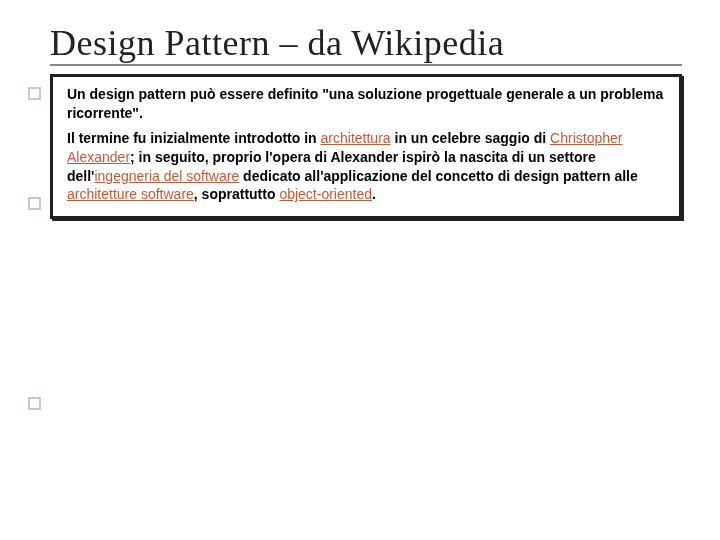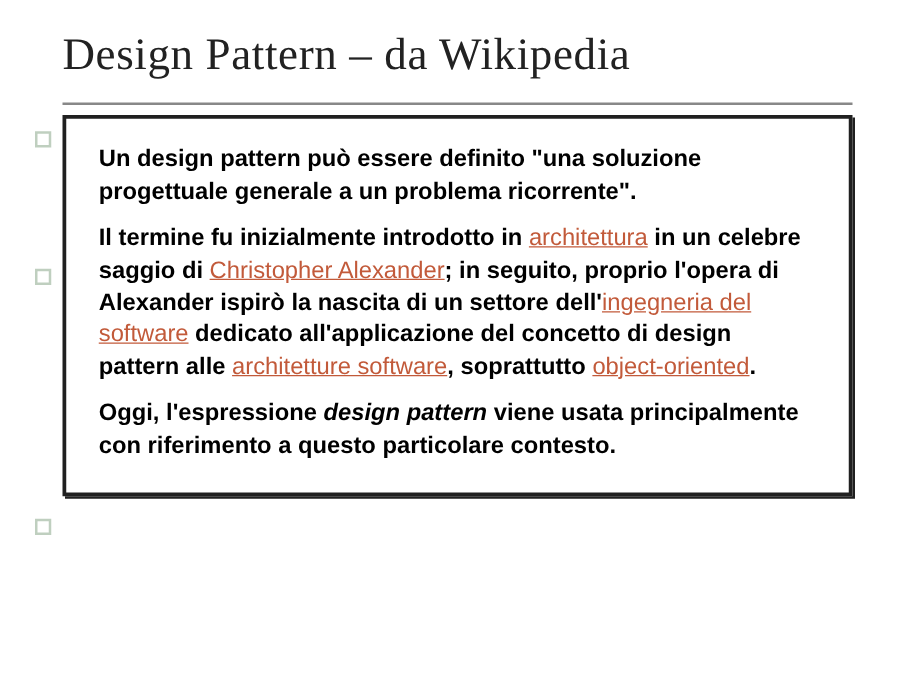--- a/index.html
+++ b/index.html
@@ -16,37 +16,37 @@
     width: 720px;
     height: 540px;
     box-sizing: border-box;
     padding: 22px 38px 0 50px;
   }
   .title {
     font-family: "Georgia", "Times New Roman", serif;
     font-size: 36px;
     color: #222;
     border-bottom: 2px solid #888;
-    padding-bottom: 18px;
+    padding-bottom: 0;
     margin-bottom: 8px;
     letter-spacing: 0.5px;
   }
   .body-box {
     border: 3px solid #202020;
     box-shadow: 2px 2px 0 #202020;
     padding: 8px 14px 12px 14px;
     background: #fff;
   }
   .para {
-    font-size: 19px;
+    font-size: 14px;
     line-height: 1.35;
     color: #000;
     font-family: "Tahoma", "Verdana", sans-serif;
     font-weight: bold;
-    margin: 12px;
+    margin: 0;
     text-align: left;
   }
   .para + .para {
     margin-top: 6px;
   }
   .normal { font-weight: bold; }
   .italic { font-style: italic; font-weight: bold; }
   a.wikilink {
     color: #c25a3a;
     text-decoration: underline;
@@ -80,17 +80,14 @@
     <div class="square s3"></div>
 
     <p class="para">
       <span class="normal">Un design pattern può essere definito "una soluzione progettuale generale a un problema ricorrente".</span>
     </p>
 
     <p class="para">
       <span class="normal">Il termine fu inizialmente introdotto in </span><a href="#" class="wikilink">architettura</a><span class="normal"> in un celebre saggio di </span><a href="#" class="wikilink">Christopher Alexander</a><span class="normal">; in seguito, proprio l'opera di Alexander ispirò la nascita di un settore dell'</span><a href="#" class="wikilink">ingegneria del software</a><span class="normal"> dedicato all'applicazione del concetto di design pattern alle </span><a href="#" class="wikilink">architetture software</a><span class="normal">, soprattutto </span><a href="#" class="wikilink">object-oriented</a><span class="normal">.</span>
     </p>
 
-    <p class="para">
-      <span class="normal">Oggi, l'espressione </span><span class="italic">design pattern</span><span class="normal"> viene usata principalmente con riferimento a questo particolare contesto.</span>
-    </p>
   </div>
 </div>
 
 </body></html>

